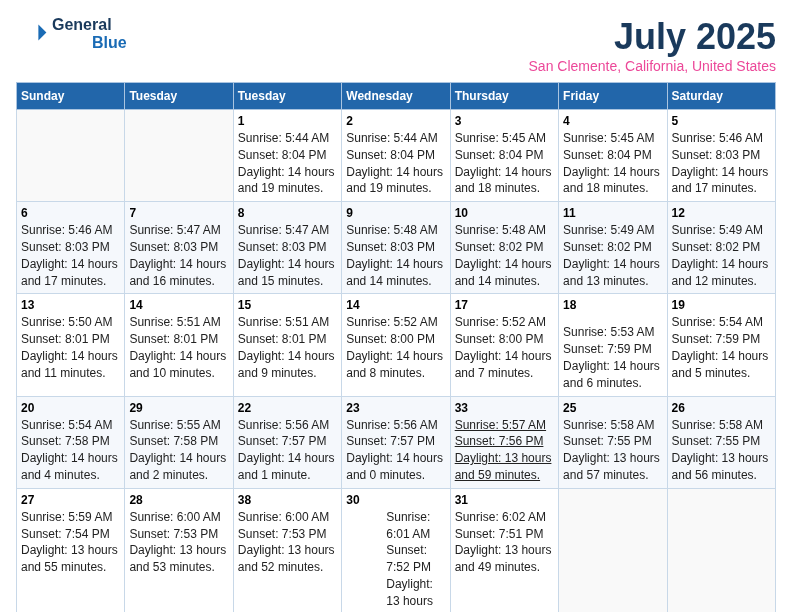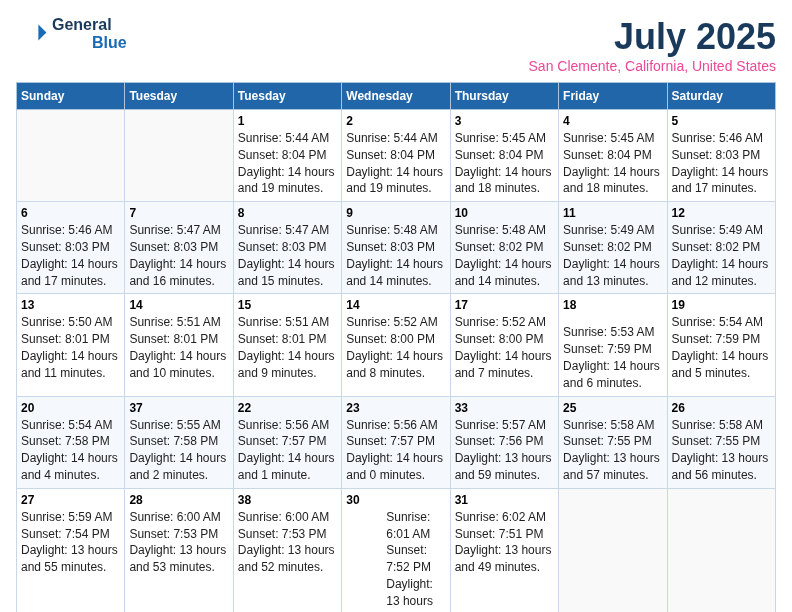--- a/index.html
+++ b/index.html
@@ -233,40 +233,40 @@
         </td>
       </tr>
       <tr>
         <td>
           <span class="day-number">20</span>
           <div class="day-info" style="white-space: pre-line;">Sunrise: 5:54 AM
 Sunset: 7:58 PM
 Daylight: 14 hours and 4 minutes.</div>
         </td>
         <td>
-          <span class="day-number">37</span>
+          <span class="day-number">29</span>
           <div class="day-info" style="white-space: pre-line;">Sunrise: 5:55 AM
 Sunset: 7:58 PM
 Daylight: 14 hours and 2 minutes.</div>
         </td>
         <td>
           <span class="day-number">22</span>
           <div class="day-info" style="white-space: pre-line;">Sunrise: 5:56 AM
 Sunset: 7:57 PM
 Daylight: 14 hours and 1 minute.</div>
         </td>
         <td>
           <span class="day-number">23</span>
           <div class="day-info" style="white-space: pre-line;">Sunrise: 5:56 AM
 Sunset: 7:57 PM
 Daylight: 14 hours and 0 minutes.</div>
         </td>
         <td>
           <span class="day-number">33</span>
-          <div class="day-info" style="white-space: pre-line;">Sunrise: 5:57 AM
+          <div class="day-info" style="white-space: pre-line; text-decoration: underline;">Sunrise: 5:57 AM
 Sunset: 7:56 PM
 Daylight: 13 hours and 59 minutes.</div>
         </td>
         <td>
           <span class="day-number">25</span>
           <div class="day-info" style="white-space: pre-line;">Sunrise: 5:58 AM
 Sunset: 7:55 PM
 Daylight: 13 hours and 57 minutes.</div>
         </td>
         <td>

